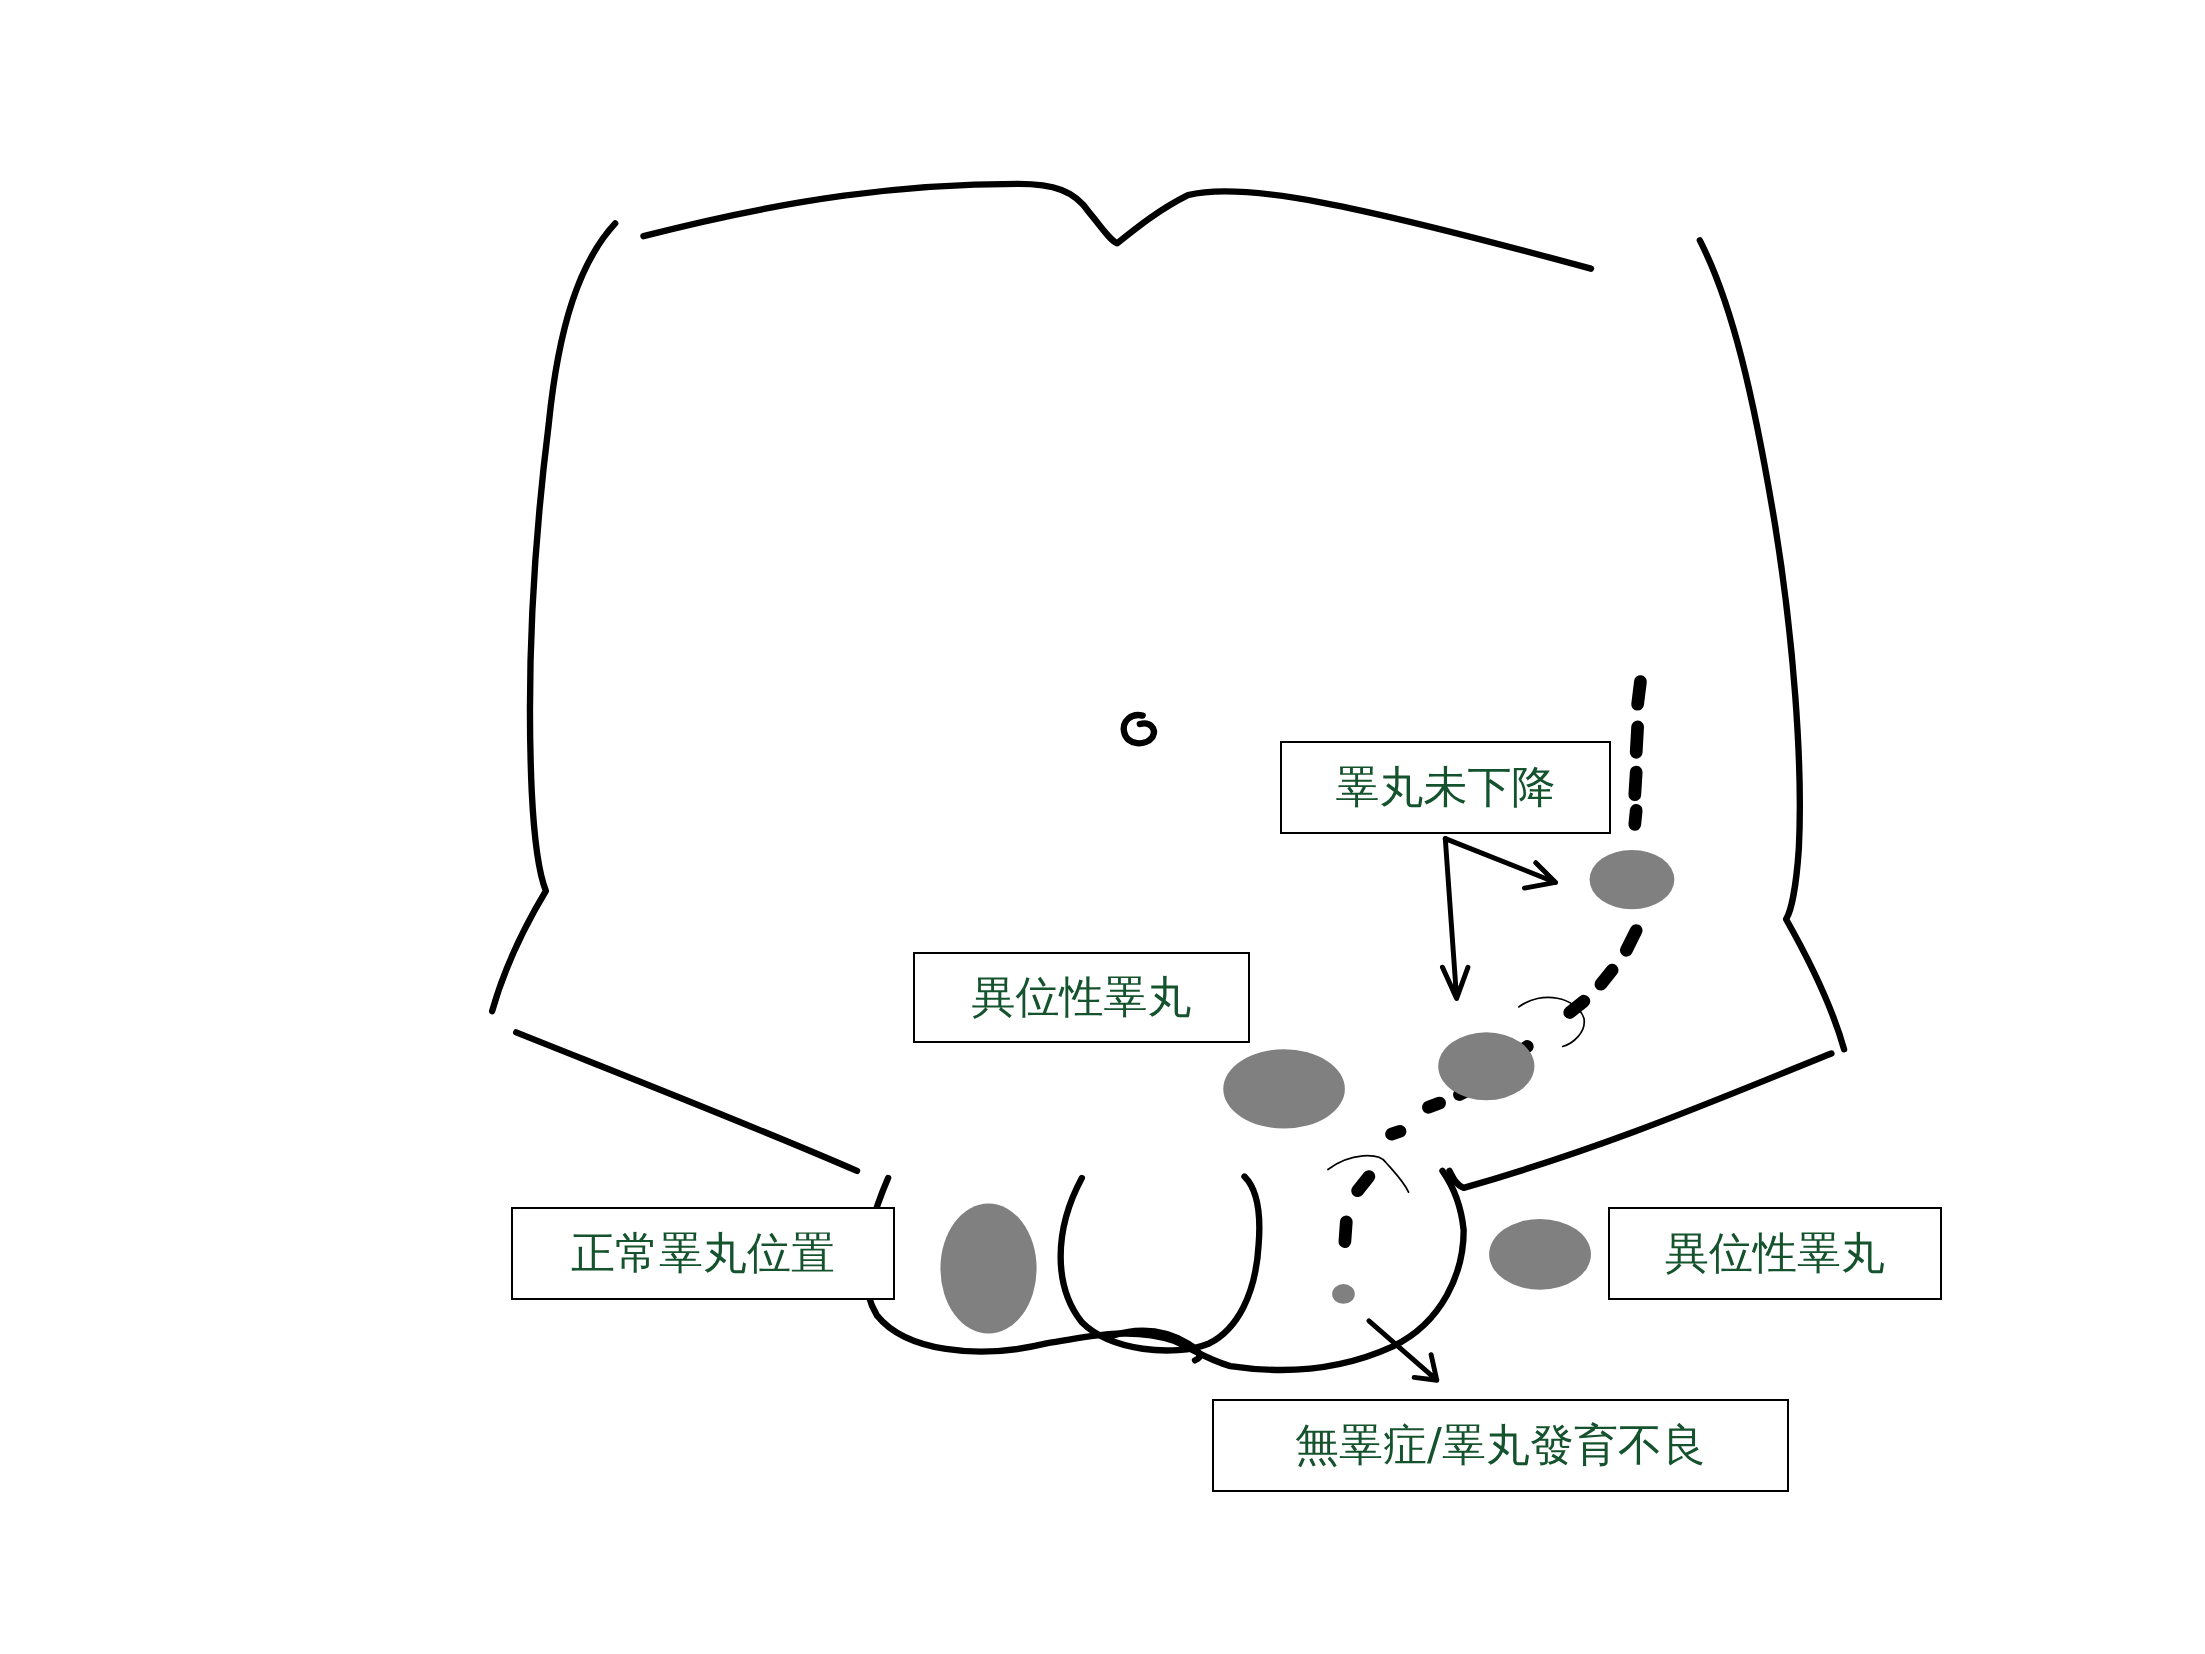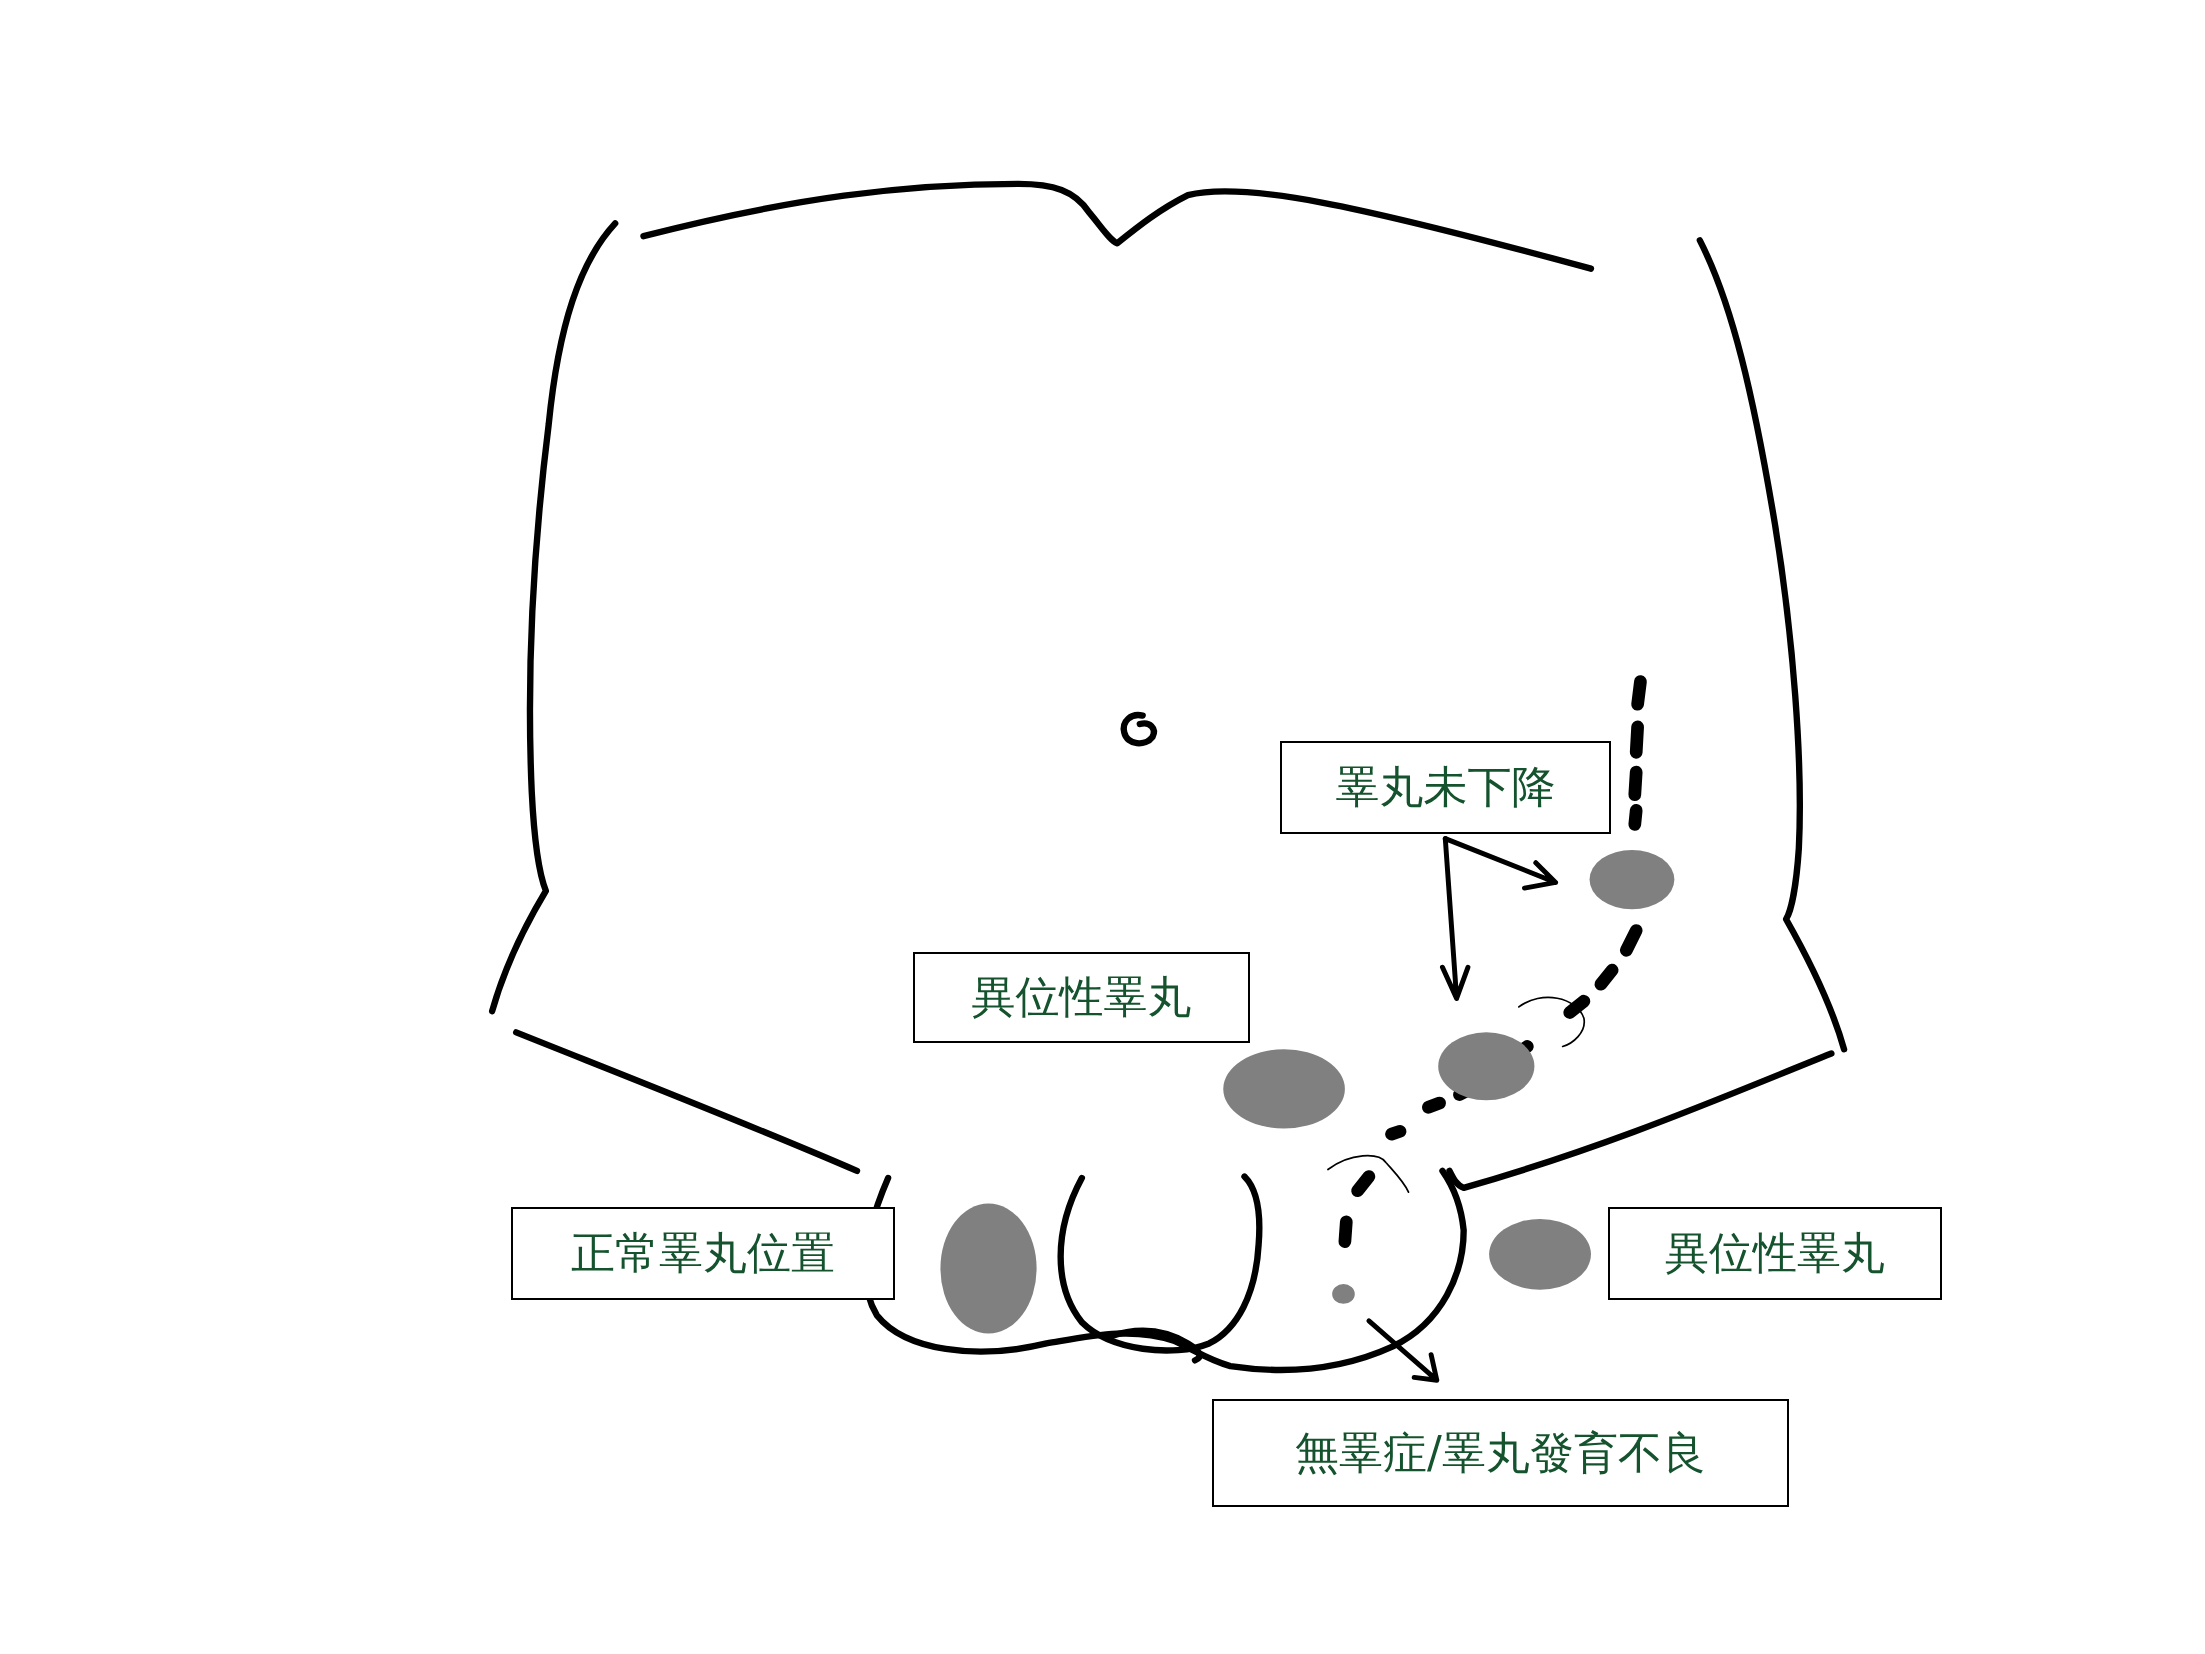--- a/index.html
+++ b/index.html
@@ -70,14 +70,14 @@
 </svg>
 
 <div class="label-box" style="left:1280px; top:741px; width:331px; height:93px; font-size:44px;">睪丸未下降</div>
 
 <div class="label-box" style="left:913px; top:952px; width:337px; height:91px; font-size:44px;">異位性睪丸</div>
 
 <div class="label-box" style="left:467px; top:1207px; width:384px; height:93px; font-size:44px;margin-left:44px;">正常睪丸位置</div>
 
 <div class="label-box" style="left:1608px; top:1207px; width:334px; height:93px; font-size:44px;">異位性睪丸</div>
 
-<div class="label-box" style="left:1212px; top:1399px; width:577px; height:108px; font-size:44px;">無睪症/睪丸發育不良</div>
+<div class="label-box" style="left:1212px; top:1399px; width:577px; height:93px; font-size:44px;">無睪症/睪丸發育不良</div>
 
 
 </body></html>

